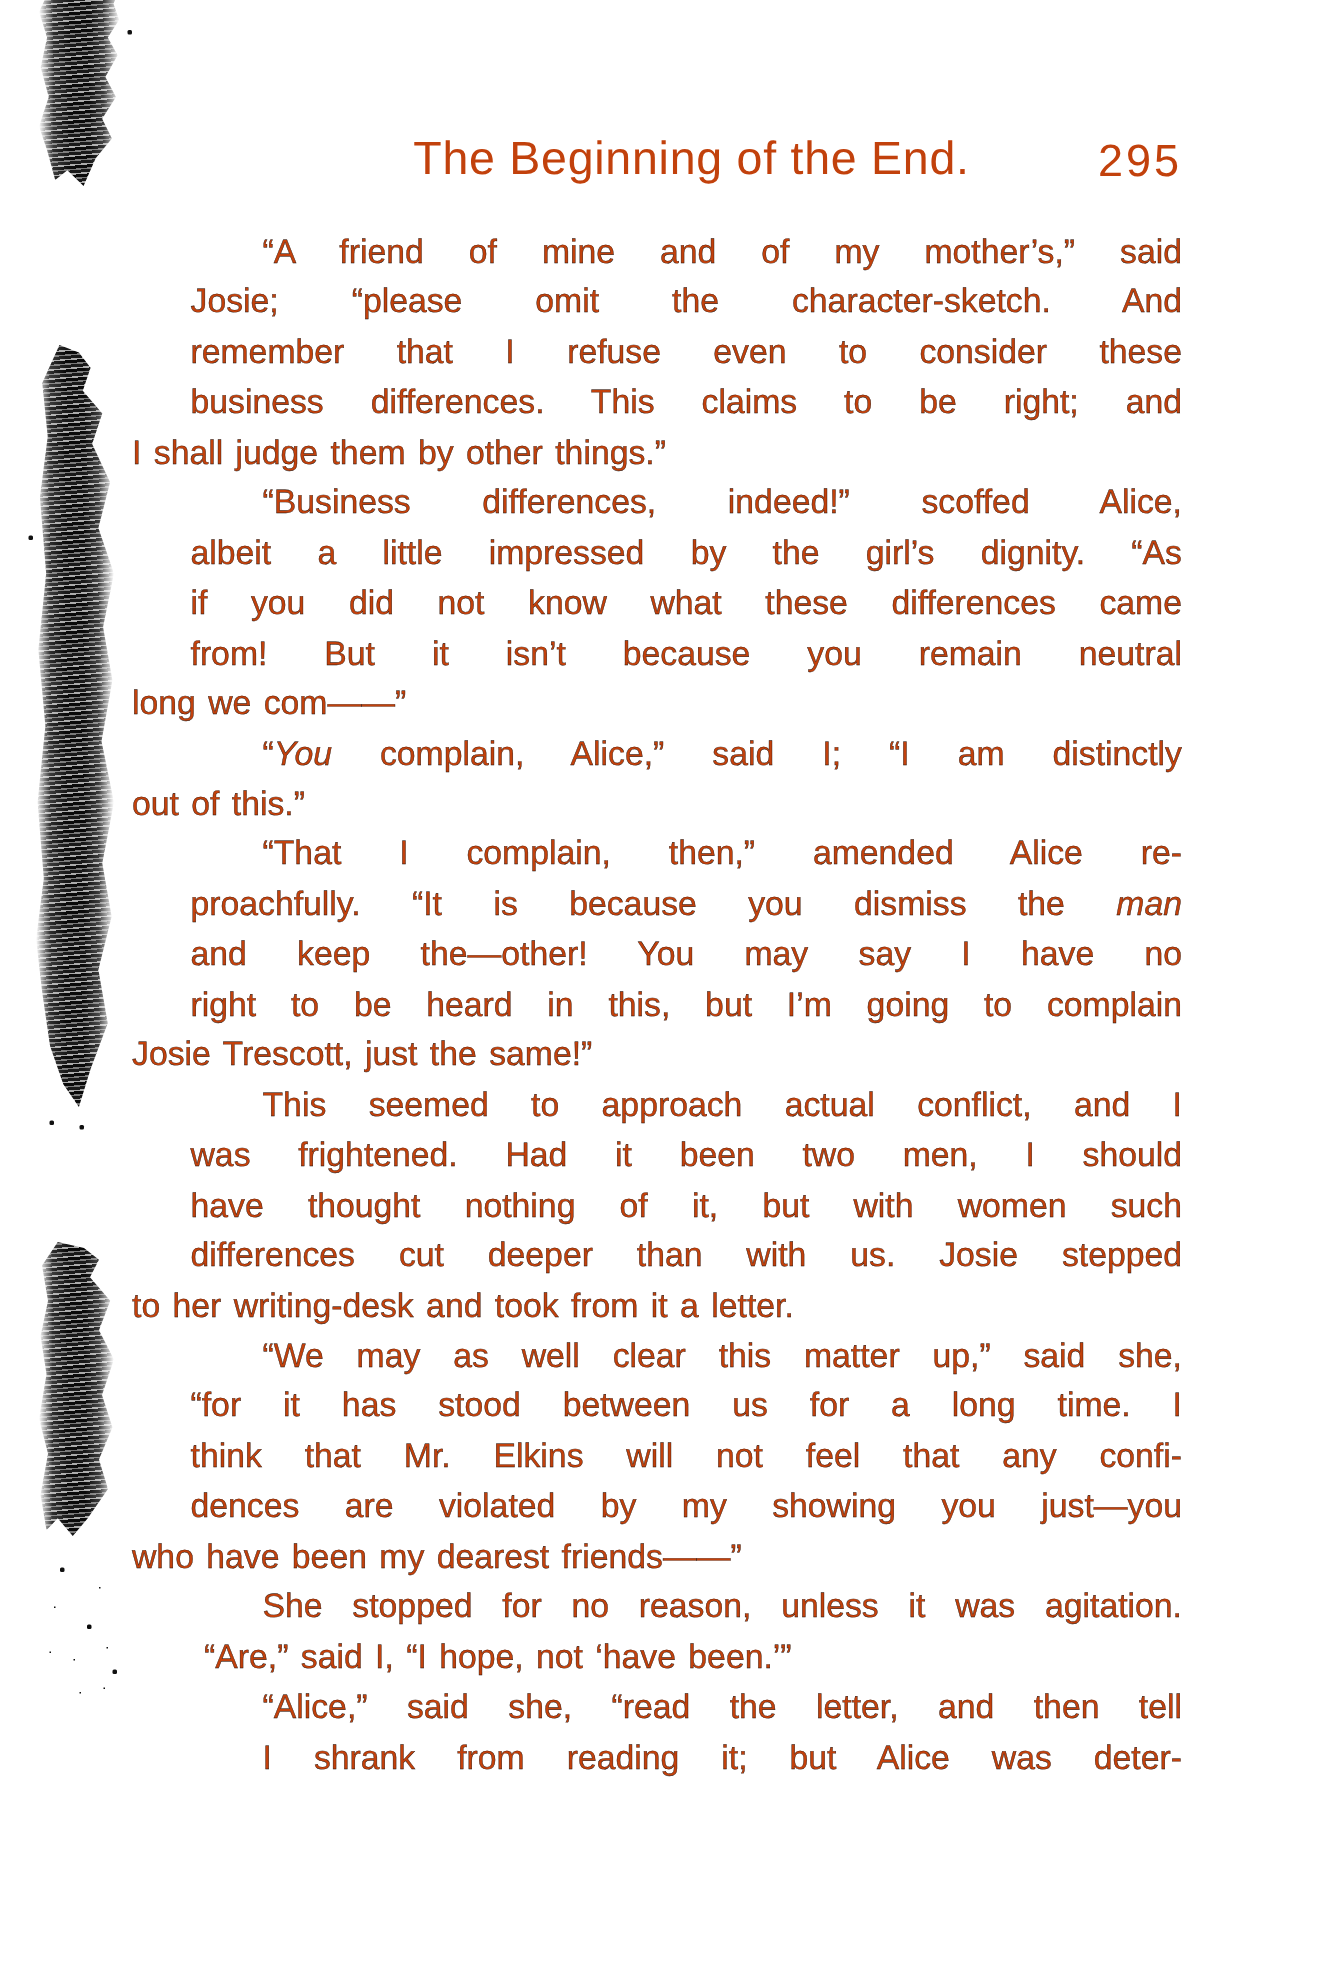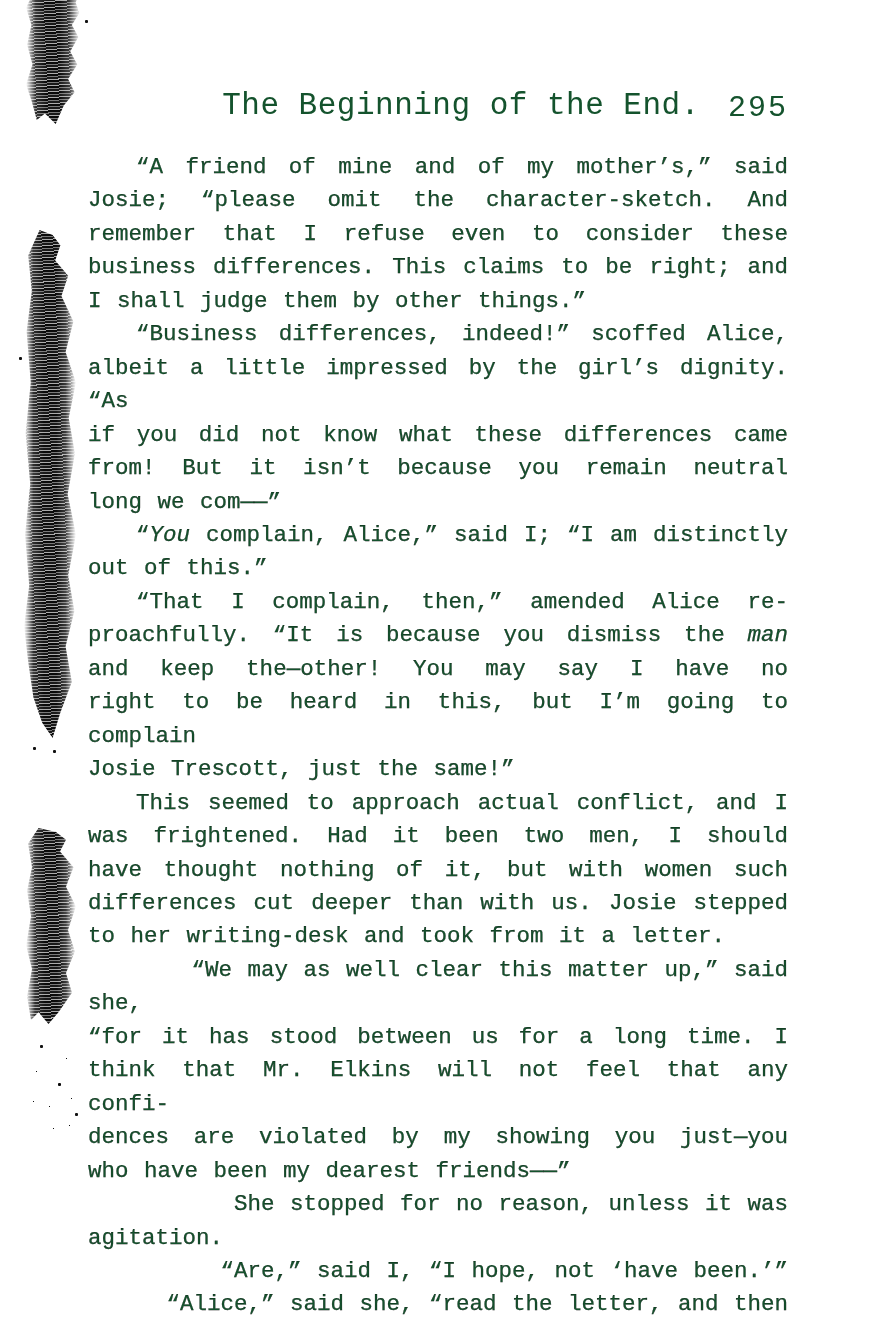--- a/index.html
+++ b/index.html
@@ -1,22 +1,22 @@
 <!DOCTYPE html>
 <html><head>
 <meta charset="utf-8">
 <style>
   html,body { margin:0; padding:0; background:#ffffff; }
   #page {
     position:relative;
     width:888px; height:1325px;
     background:#ffffff;
     overflow:hidden;
-    font-family:Liberation Mono, monospace;
-    color:#14532d;
+    font-family:Liberation Sans, sans-serif;
+    color:#c2410c;
   }
 
   
   .header-row {
     position:absolute; left:88px; top:84px; width:700px; height:46px;
   }
   .running-title {
     position:absolute; left:0; right:0; top:0;
     text-align:center;
     transform:translateX(23px);
@@ -32,22 +32,22 @@
 
   
   .body-text {
     position:absolute; left:88px; top:151px; width:700px;
     font-size:22.5px;
     line-height:33.45px;
     word-spacing:2px;
     -webkit-text-stroke:0.25px #0b0b0b;
   }
   .line { text-align:left; white-space:normal; }
-  .line.just { text-align:justify; text-align-last:justify; }
-  .line.indent { text-indent:48px;text-align:right; }
+  .line.just { text-align:justify; text-align-last:justify;margin-left:39px; }
+  .line.indent { text-indent:48px; }
   .it { font-style:italic; }
 
   
   .smudge {
     position:absolute;
     background:
       repeating-linear-gradient(175deg,
         rgba(0,0,0,.96) 0 2px,
         rgba(35,35,35,.55) 2px 3px,
         rgba(0,0,0,.9) 3px 5px,

